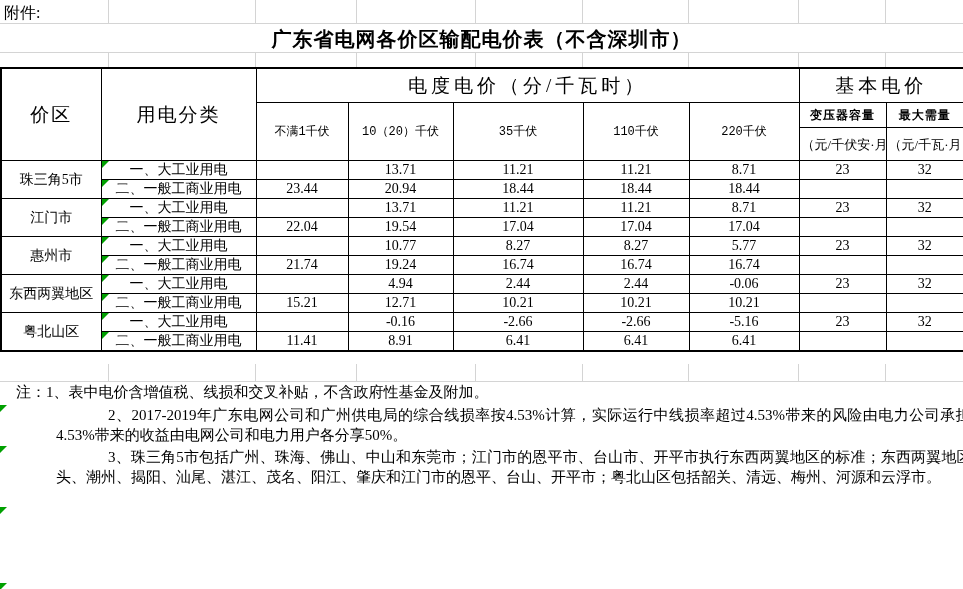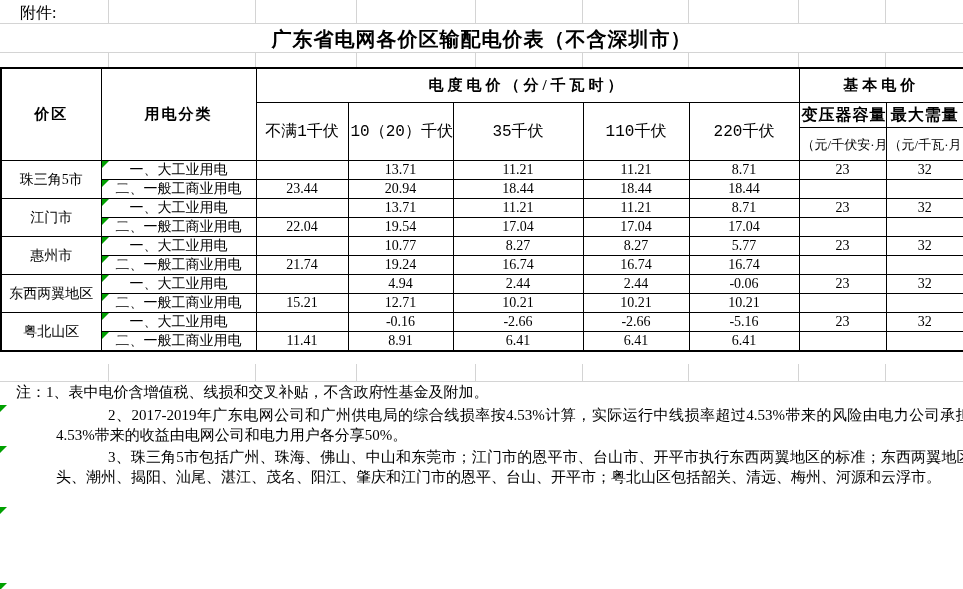--- a/index.html
+++ b/index.html
@@ -8,21 +8,21 @@
     width:963px;height:589px;
     background:#ffffff;
     font-family:"Liberation Serif","DejaVu Serif",serif;
     color:#000;
     overflow:hidden;
   }
   
   .hline{position:absolute;left:0;width:963px;height:1px;background:#d4d4d4;}
   .vline{position:absolute;width:1px;background:#d4d4d4;}
   
-  .attach{position:absolute;top:3px;left:20px;font-size:16px;}
+  .attach{position:absolute;top:3px;left:4px;font-size:16px;}
   
   .title{
     position:absolute;top:25px;left:0;width:963px;height:28px;
     text-align:center;font-size:20px;font-weight:bold;
     font-family:"Liberation Sans","DejaVu Sans",sans-serif;
     letter-spacing:1px;line-height:28px;
   }
   
   table.price{
     position:absolute;top:67px;left:0;
@@ -32,23 +32,23 @@
     font-size:14px;
   }
   table.price td{
     border:1px solid #000;
     padding:0 2px;
     text-align:center;
     position:relative;
     overflow:hidden;
     white-space:nowrap;
   }
-  tr.h1 td{height:33px;font-size:15px;font-weight:bold;}
+  tr.h1 td{height:33px;font-size:19px;}
   td.group{letter-spacing:4px;}
-  tr.h2 td{height:24px;font-size:16px;}
+  tr.h2 td{height:24px;font-size:12px;}
   tr.h3 td{height:32px;}
   td.kv{font-size:15px;font-family:Liberation Mono, monospace;}
   td.bp-name{font-weight:bold;letter-spacing:1px;font-size:14px;}
   td.bp-unit{font-size:13px;white-space:normal;line-height:15px;padding:0 3px;}
   td.corner{font-size:15px;letter-spacing:2px;}
   tr.dr td{height:18px;font-size:14px;}
   td.region{font-size:15px;white-space:nowrap;padding:0 1px;}
   td.cls{text-align:left;padding-left:6px;font-size:15px;}
   
   td.gt::before{

